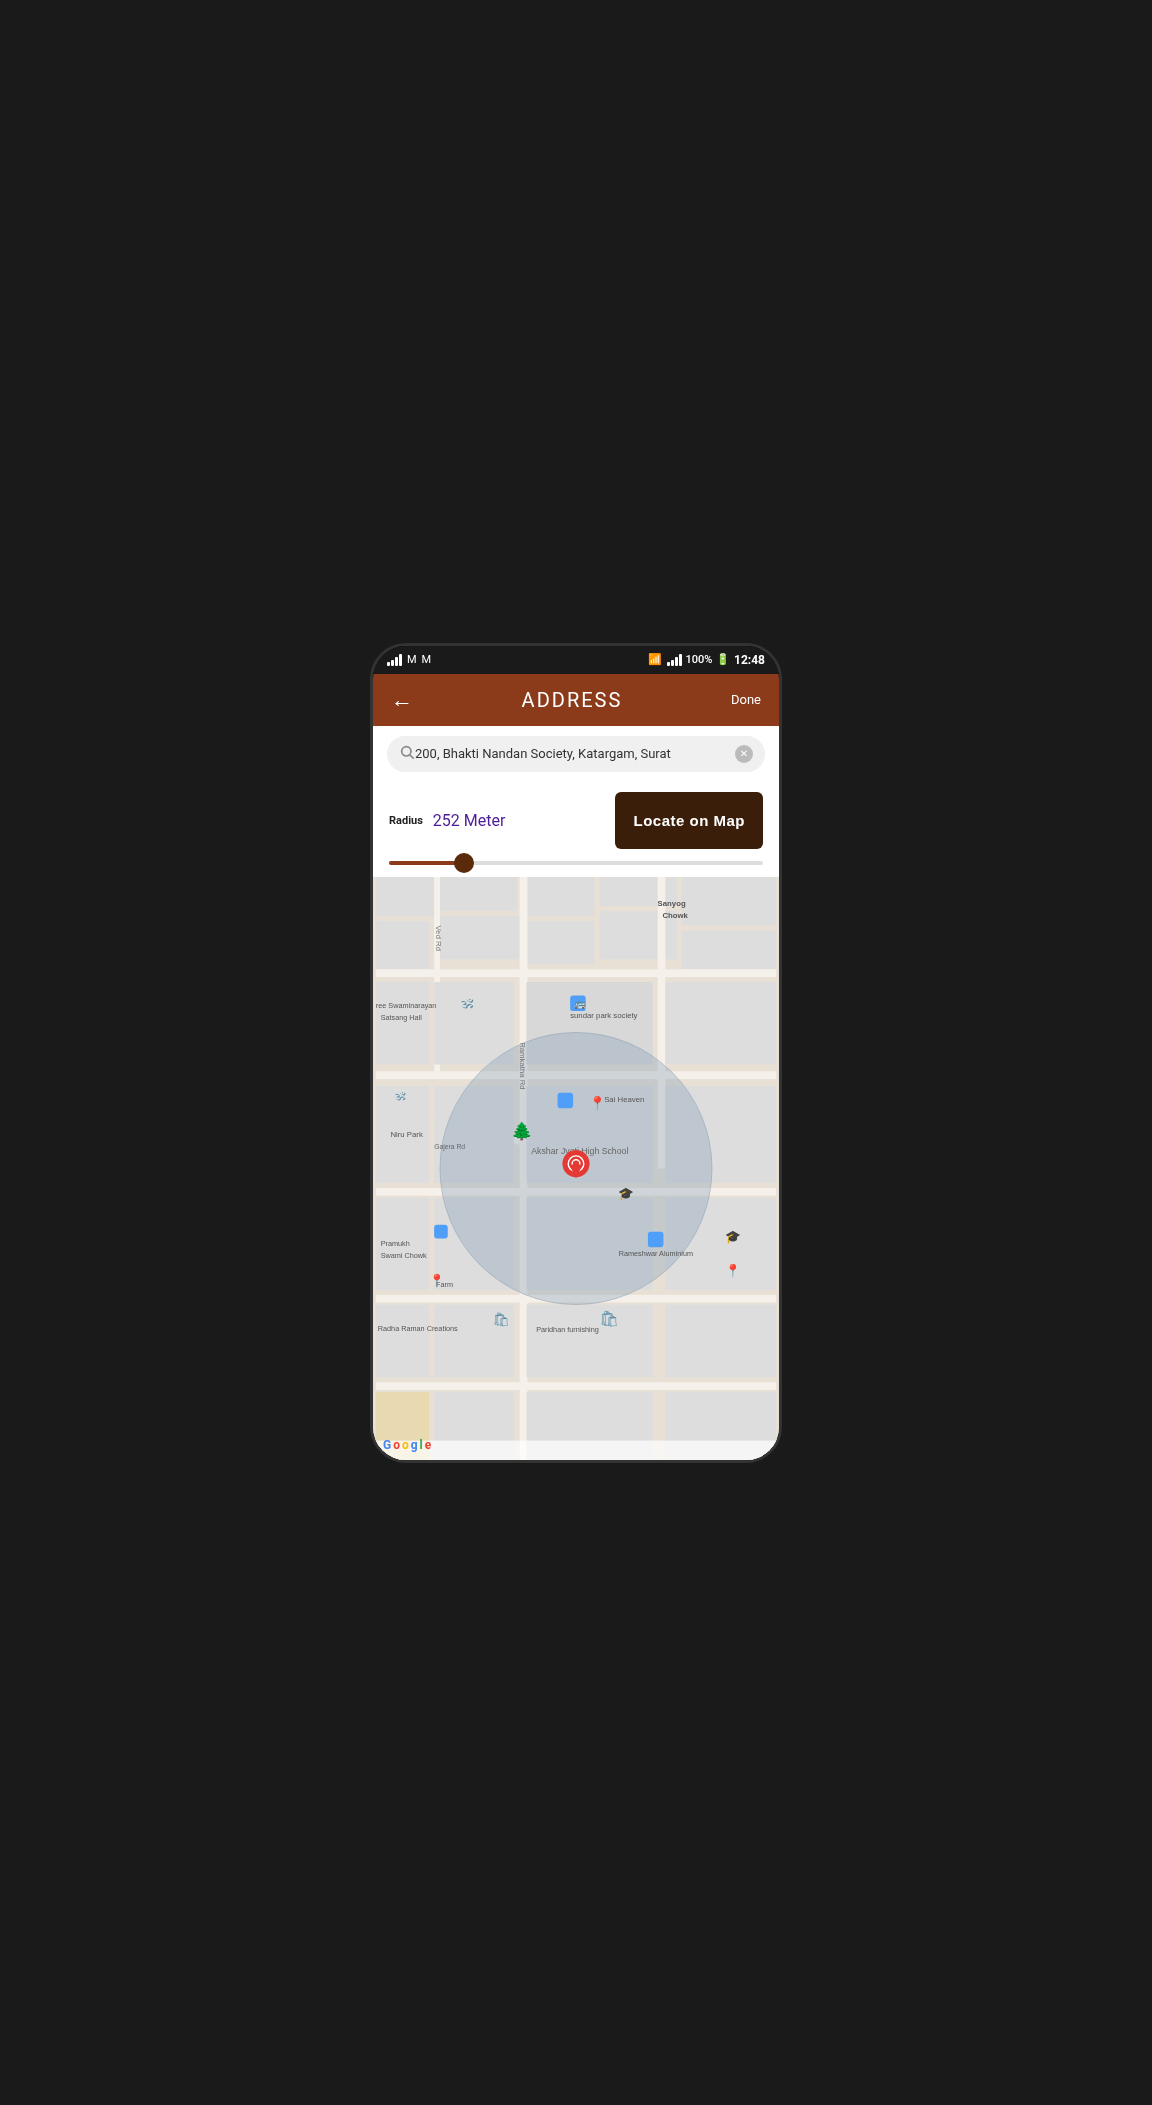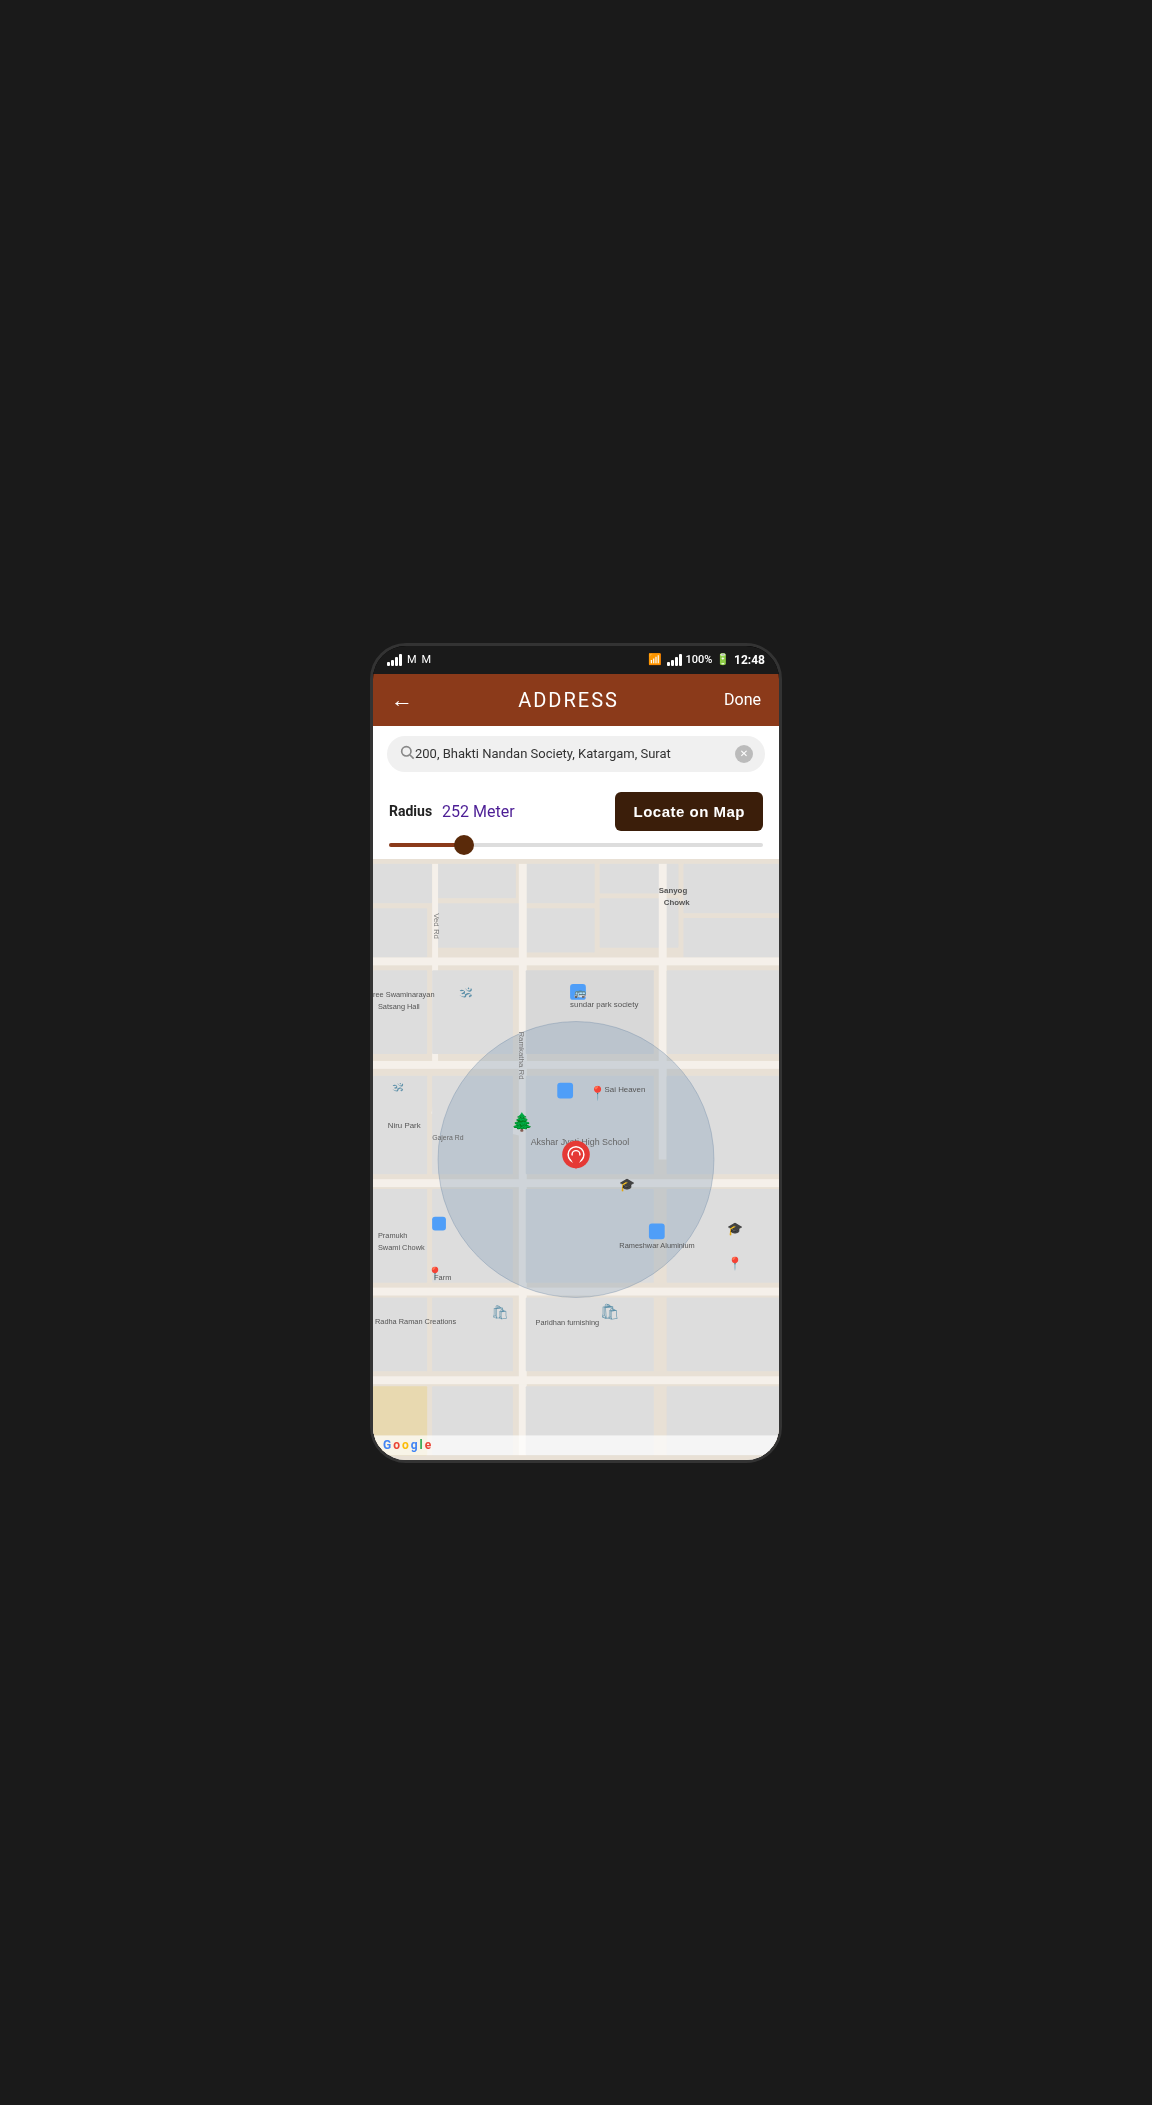--- a/index.html
+++ b/index.html
@@ -70,21 +70,21 @@
       font-weight: 400;
       letter-spacing: 2px;
       color: #fff;
     }
     .header-back {
       font-size: 22px;
       color: #fff;
       cursor: pointer;
     }
     .header-done {
-      font-size: 16px;
+      font-size: 13px;
       color: #fff;
       cursor: pointer;
     }
     .content-area {
       background: #f5f5f5;
       flex: 1;
       display: flex;
       flex-direction: column;
       overflow: hidden;
     }
@@ -128,37 +128,37 @@
     }
     .radius-row {
       background: #fff;
       padding: 10px 16px 4px 16px;
       display: flex;
       align-items: center;
       gap: 0;
       flex-shrink: 0;
     }
     .radius-label {
-      font-size: 14px;
+      font-size: 11px;
       font-weight: 700;
       color: #222;
       margin-right: 10px;
     }
     .radius-value {
       font-size: 16px;
       font-weight: 400;
       color: #4c1d95;
       flex: 1;
     }
     .locate-btn {
       background: #3B1E0A;
       color: #fff;
       border: none;
       border-radius: 6px;
-      padding: 11px 18px;
+      padding: 20px 18px;
       font-size: 15px;
       font-weight: 600;
       cursor: pointer;
       letter-spacing: 0.5px;
     }
     .slider-row {
       background: #fff;
       padding: 4px 16px 12px 16px;
       flex-shrink: 0;
     }

